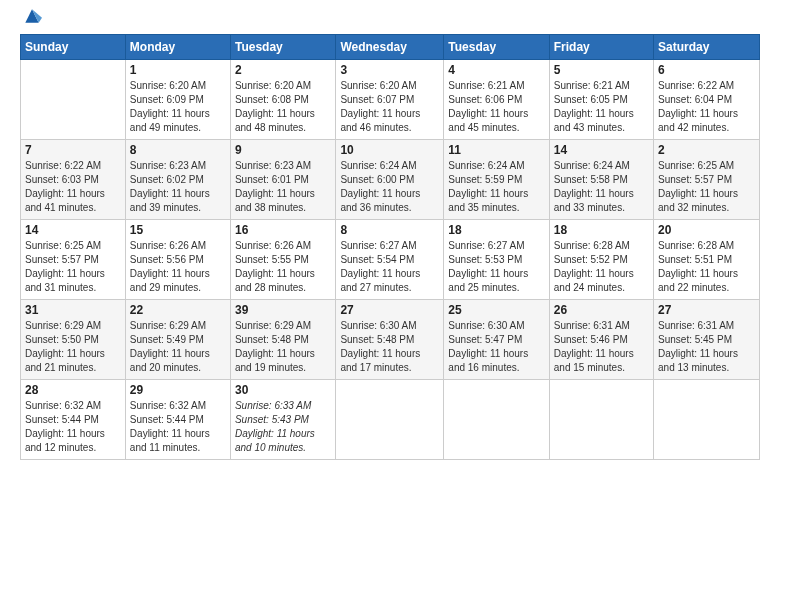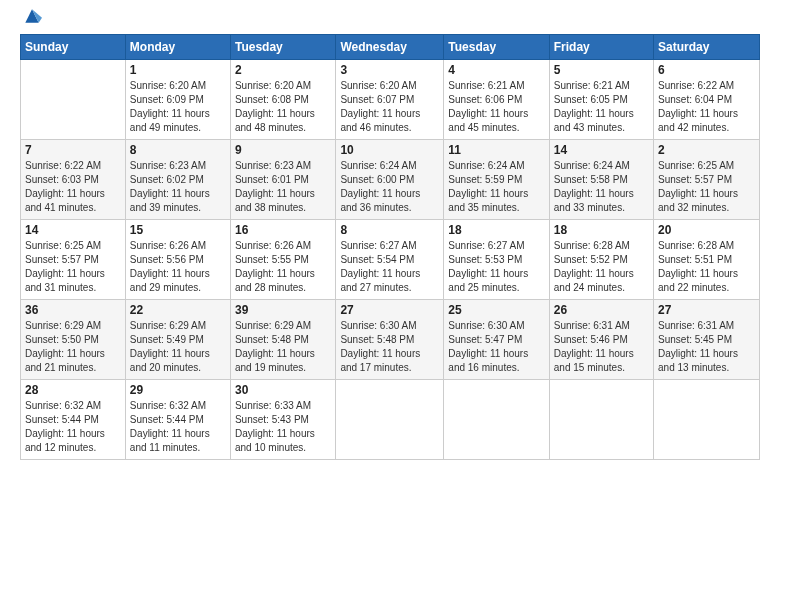--- a/index.html
+++ b/index.html
@@ -278,21 +278,21 @@
           <td>
             <span class="day-num">20</span>
             <div class="day-info" style="white-space: pre-line;">Sunrise: 6:28 AM
 Sunset: 5:51 PM
 Daylight: 11 hours
 and 22 minutes.</div>
           </td>
         </tr>
         <tr>
           <td>
-            <span class="day-num">36</span>
+            <span class="day-num">31</span>
             <div class="day-info" style="white-space: pre-line;">Sunrise: 6:29 AM
 Sunset: 5:50 PM
 Daylight: 11 hours
 and 21 minutes.</div>
           </td>
           <td>
             <span class="day-num">22</span>
             <div class="day-info" style="white-space: pre-line;">Sunrise: 6:29 AM
 Sunset: 5:49 PM
 Daylight: 11 hours
@@ -344,21 +344,21 @@
           </td>
           <td>
             <span class="day-num">29</span>
             <div class="day-info" style="white-space: pre-line;">Sunrise: 6:32 AM
 Sunset: 5:44 PM
 Daylight: 11 hours
 and 11 minutes.</div>
           </td>
           <td>
             <span class="day-num">30</span>
-            <div class="day-info" style="white-space: pre-line;">Sunrise: 6:33 AM
+            <div class="day-info" style="white-space: pre-line; font-style: italic;">Sunrise: 6:33 AM
 Sunset: 5:43 PM
 Daylight: 11 hours
 and 10 minutes.</div>
           </td>
           <td class="empty-cell"></td>
           <td class="empty-cell"></td>
           <td class="empty-cell"></td>
           <td class="empty-cell"></td>
         </tr>
       </tbody>

